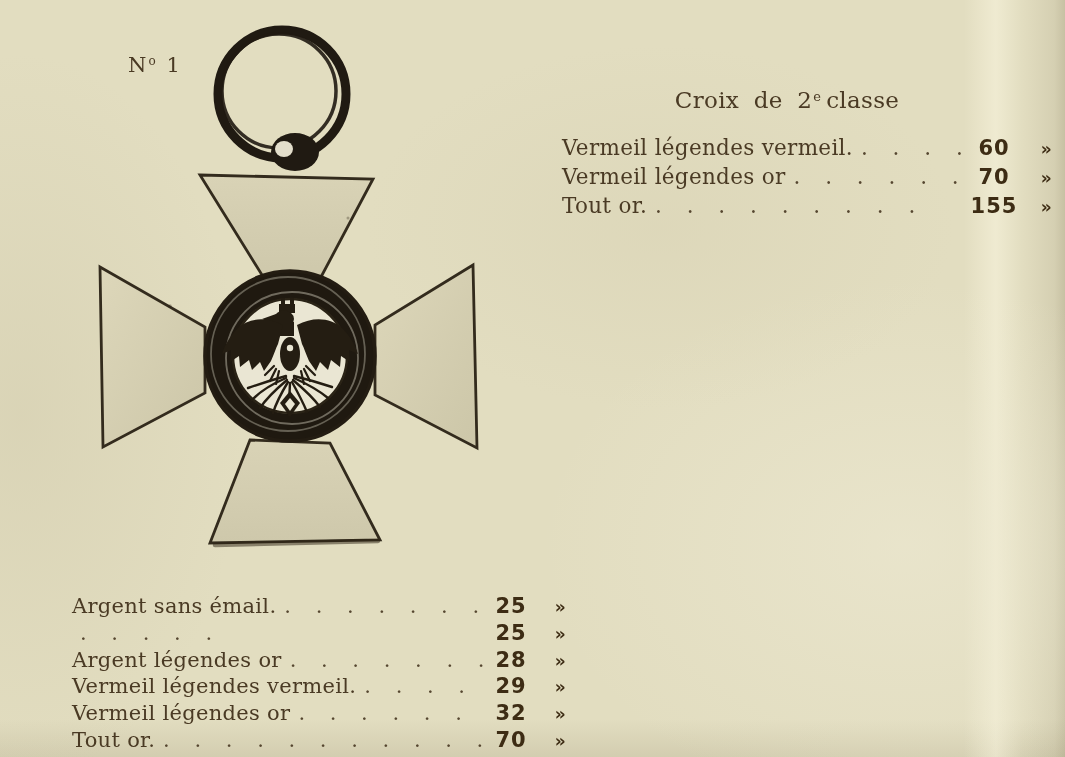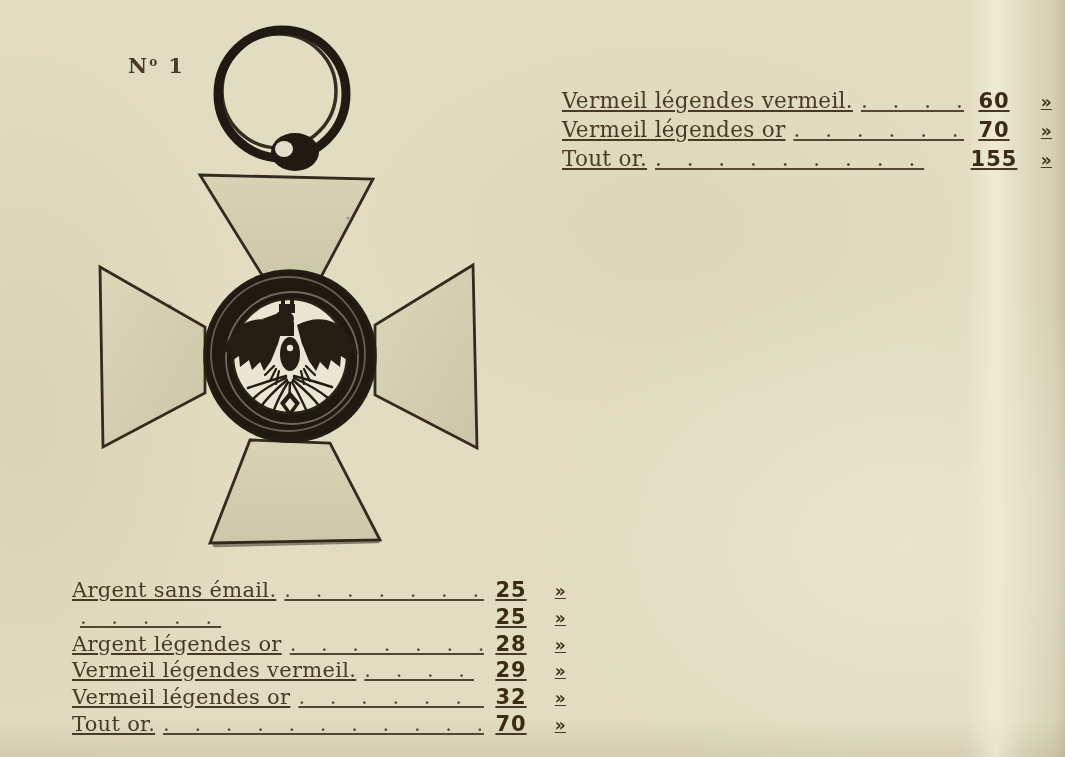--- a/index.html
+++ b/index.html
@@ -11,38 +11,38 @@
       radial-gradient(320px 520px at 2% 55%, rgba(188,180,148,0.22), rgba(188,180,148,0) 70%),
       linear-gradient(90deg, rgba(0,0,0,0) 90.5%, rgba(252,248,226,0.50) 93.5%, rgba(0,0,0,0) 96%, rgba(118,108,76,0.12) 99%, rgba(118,108,76,0.25) 100%),
       linear-gradient(0deg, rgba(108,98,68,0.13) 0%, rgba(108,98,68,0) 5%),
       var(--paper, #e2ddc0);
     font-family:"DejaVu Serif","Liberation Serif",serif;
     color:var(--ink, #4a3a24);
     letter-spacing:0.3px;
   }
   .figure-label {
     position:absolute; left:128px; top:53px;
-    font-size:21px; letter-spacing:1px; white-space:nowrap;font-weight:bold;
+    font-size:21px; letter-spacing:1px; white-space:nowrap;
   }
   .figure-label sup { font-size:12px; vertical-align:7px; margin-left:1px; }
   .figure-label .fig-num { margin-left:10px; }
 
   .medal { position:absolute; left:50px; top:6px; }
 
   .price-section { position:absolute; }
   .price-section.right { left:562px; top:83px; width:490px; }
   .price-section.left  { left:72px;  top:574px; width:494px; }
 
   .section-title {
     text-align:center; font-size:23px; line-height:28px;
     word-spacing:7px; padding-right:40px; white-space:nowrap;
   }
   .section-title sup { font-size:13px; vertical-align:7px; margin:0 5px 0 1px; }
 
-  .rows { margin-top:4px;text-decoration:underline; }
+  .rows { margin-top:20px; }
   .price-row {
     display:flex; align-items:baseline; white-space:nowrap;
     font-size:21.5px; line-height:27px;
   }
   .price-section.left .price-row { font-size:21px; line-height:25.8px; }
   .row-dots {
     flex:1; overflow:hidden; letter-spacing:9px; padding-left:8px;
     opacity:0.92;
   }
   .row-price {
@@ -133,20 +133,23 @@
         <path d="M243,374 Q262,390 270,401"></path>
         <path d="M244,372 Q266,382 278,392"></path>
         <path d="M244,370 Q264,375 282,381"></path>
       </g>
       <path d="M240,385 l10,12 -10,14 -10,-14 z"></path>
       <path d="M240,392 l5,6 -5,7 -5,-7 z" fill="#eae6d3"></path>
     </g>
   </svg>
 
   <div class="price-section right">
+    <div class="section-title">
+      <span>Croix de 2</span><sup>e</sup><span>classe</span>
+    </div>
     <div class="rows">
       <div class="price-row">
         <span>Vermeil légendes vermeil.</span>
         <span class="row-dots">. . . .</span>
         <span class="row-price">60</span>
         <span class="row-unit">»</span>
       </div>
       <div class="price-row">
         <span>Vermeil légendes or</span>
         <span class="row-dots">. . . . . .</span>

